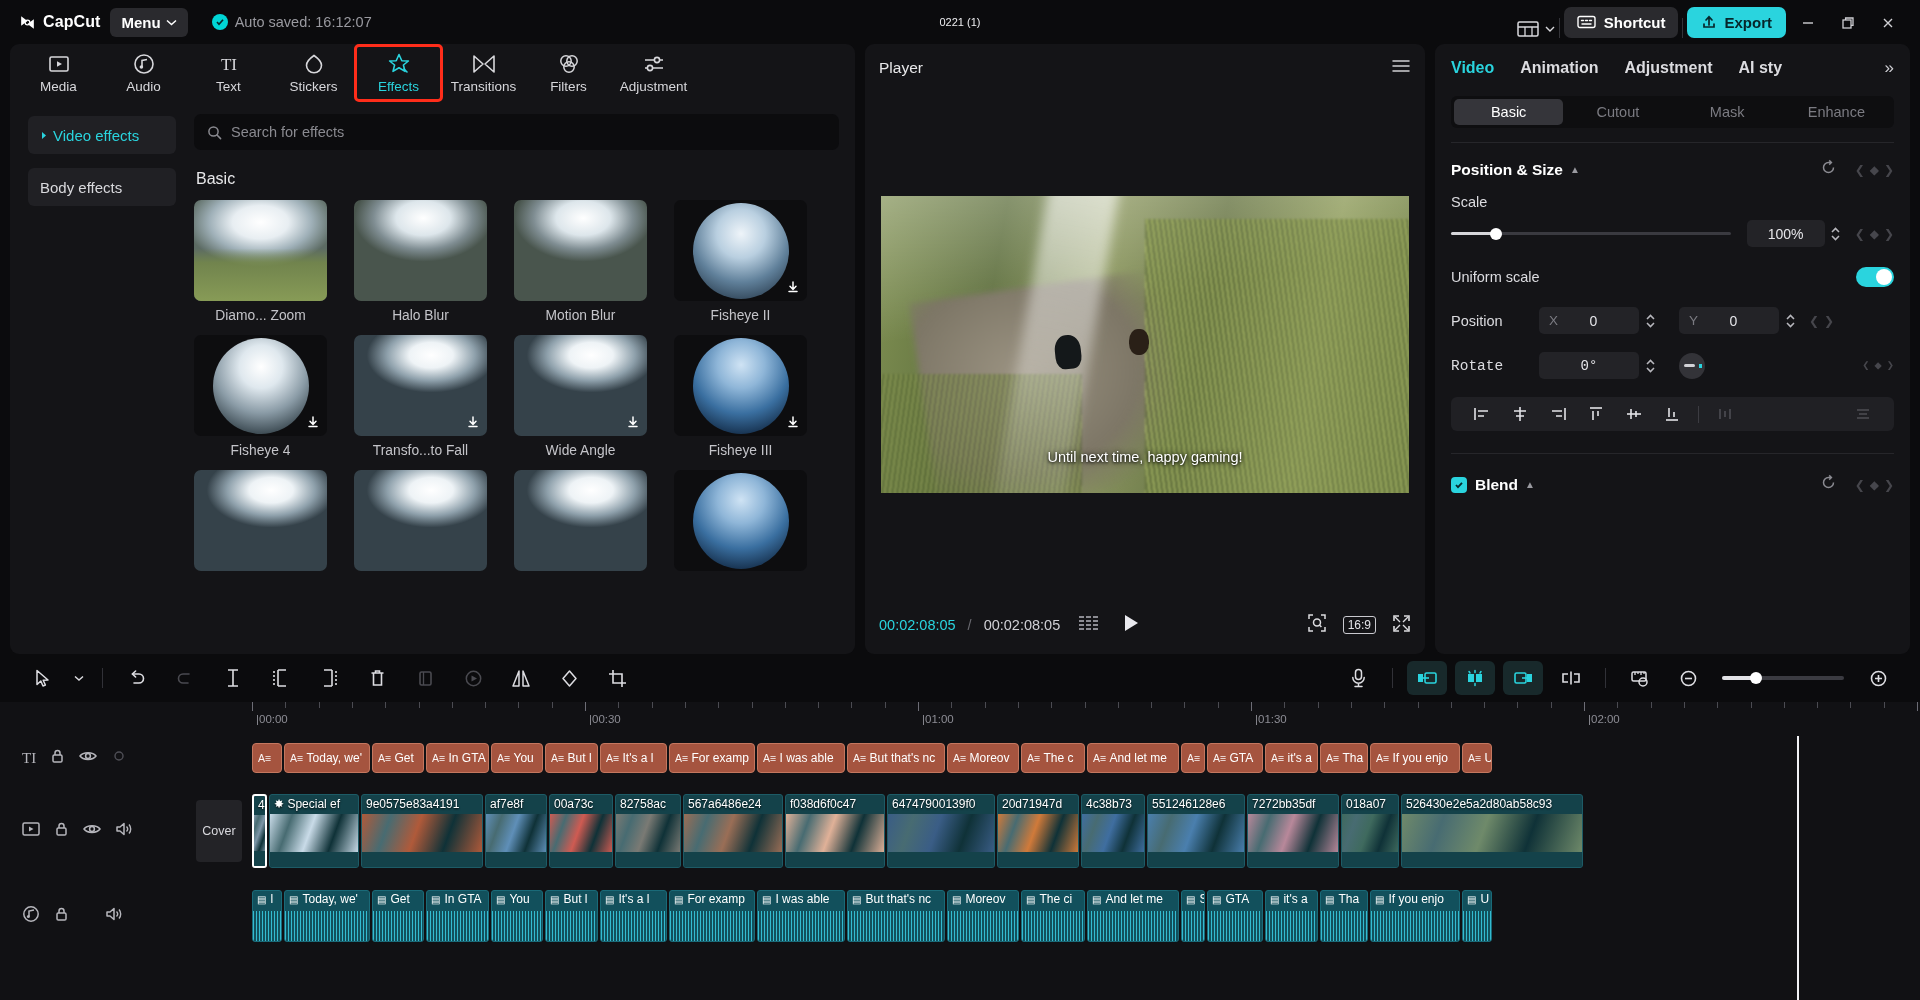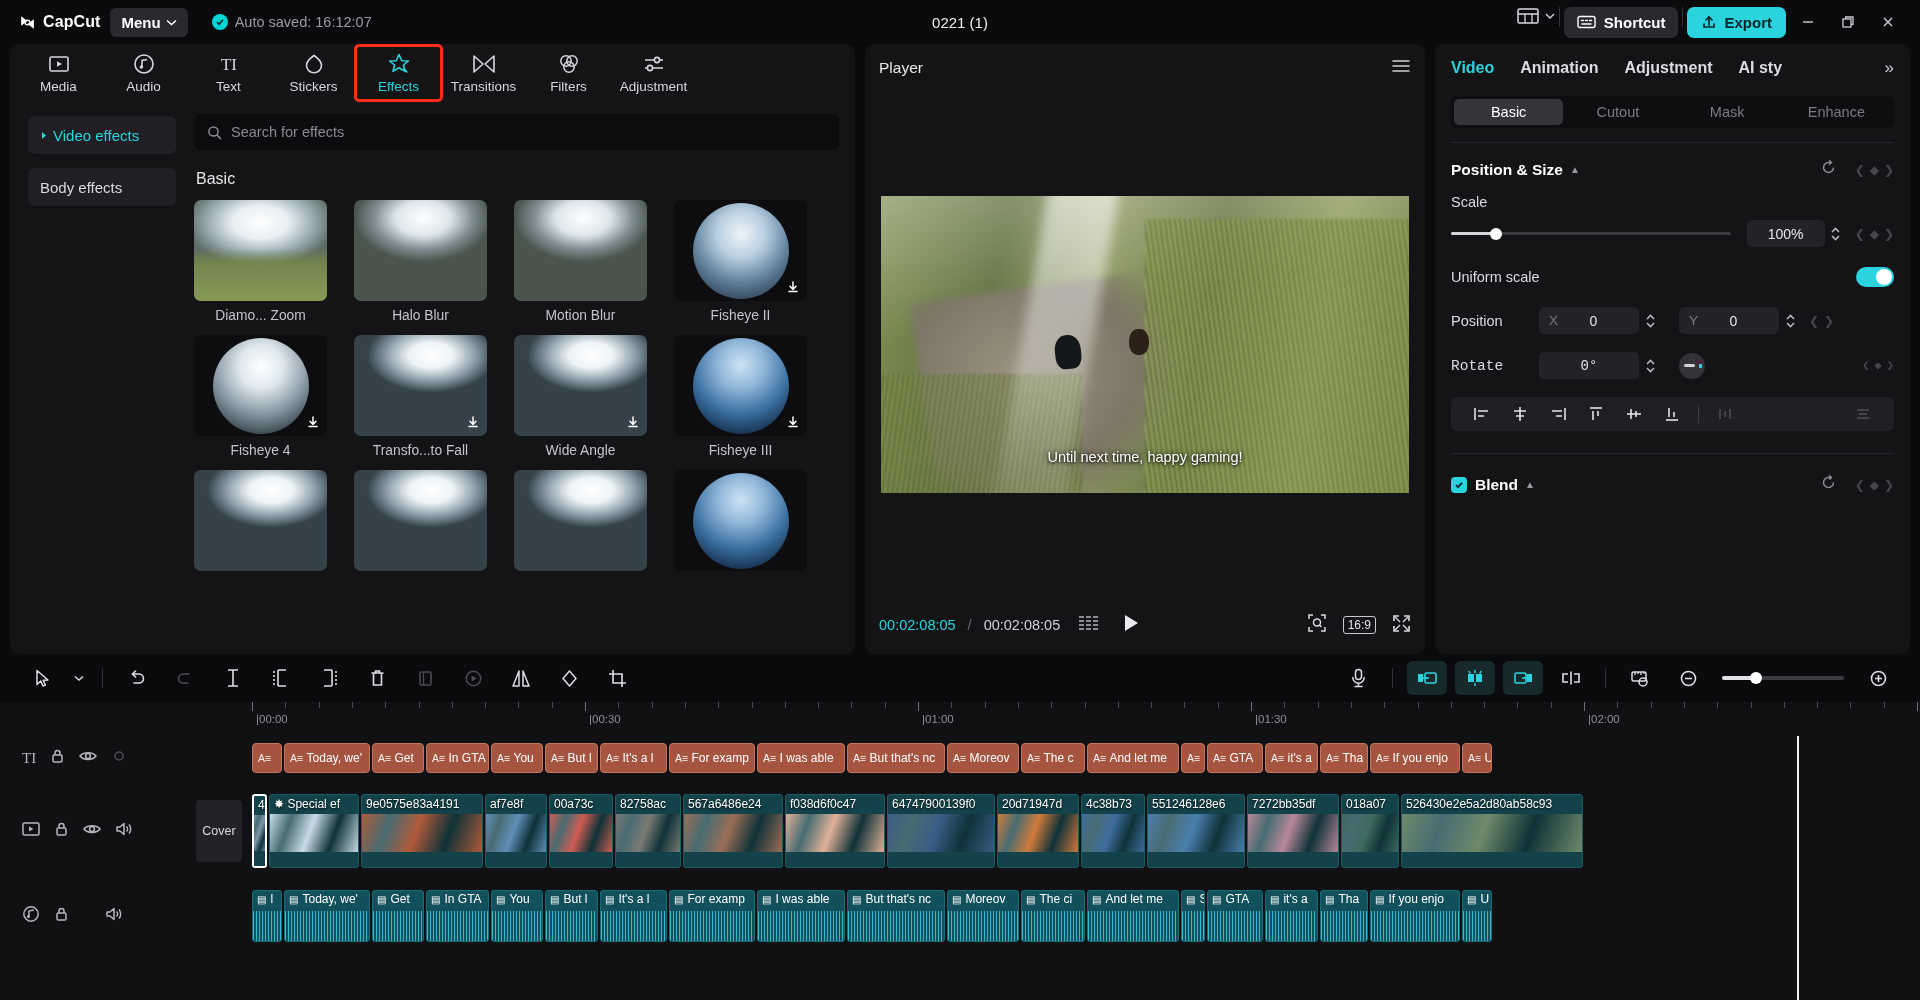--- a/index.html
+++ b/index.html
@@ -24,23 +24,23 @@
     display: flex; align-items: center; gap: 5px; padding: 0 11px;
     font-size: 15px; font-weight: 700; color: #fff; cursor: pointer;
   }
   .autosave { display: flex; align-items: center; gap: 7px; margin-left: 14px; font-size: 14.5px; color: #9a9aa0; }
   .check-badge {
     width: 16px; height: 16px; border-radius: 50%; background: #00d6d6;
     display: flex; align-items: center; justify-content: center;
   }
   #proj-title {
     position: absolute; left: 0; right: 0; text-align: center;
-    font-size: 15px; color: #ededf0; pointer-events: none;
-  }
-  .tb-right { margin-left: auto; display: flex; align-items: flex-start; gap: 4px; padding-right: 4px; }
+    font-size: 11px; color: #ededf0; pointer-events: none;
+  }
+  .tb-right { margin-left: auto; display: flex; align-items: flex-end; gap: 4px; padding-right: 4px; }
   .layout-btn { display: flex; align-items: center; gap: 6px; cursor: pointer; color: #d9d9dd; }
   .vdiv { width: 1px; height: 20px; background: #333338; }
   .shortcut-btn {
     background: #2a2a2e; border-radius: 7px; height: 31px; display: flex;
     align-items: center; gap: 8px; padding: 0 13px; font-size: 15px; font-weight: 700;
     color: #fff; cursor: pointer;
   }
   .export-btn {
     background: #2ad4de; border-radius: 7px; height: 31px; display: flex;
     align-items: center; gap: 7px; padding: 0 14px; font-size: 15px; font-weight: 700;

